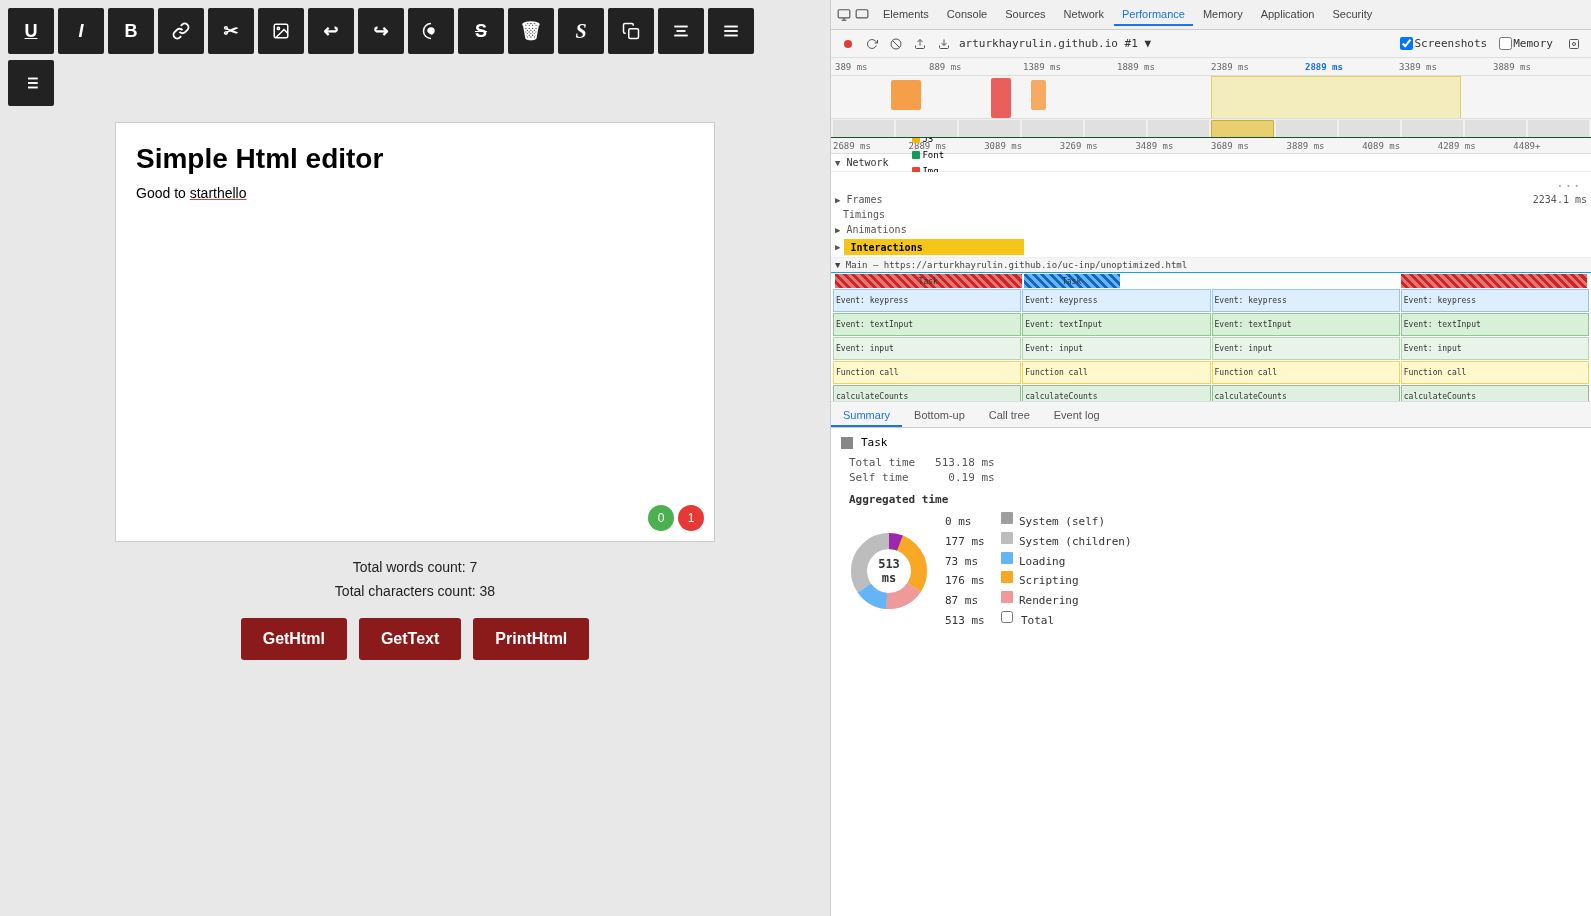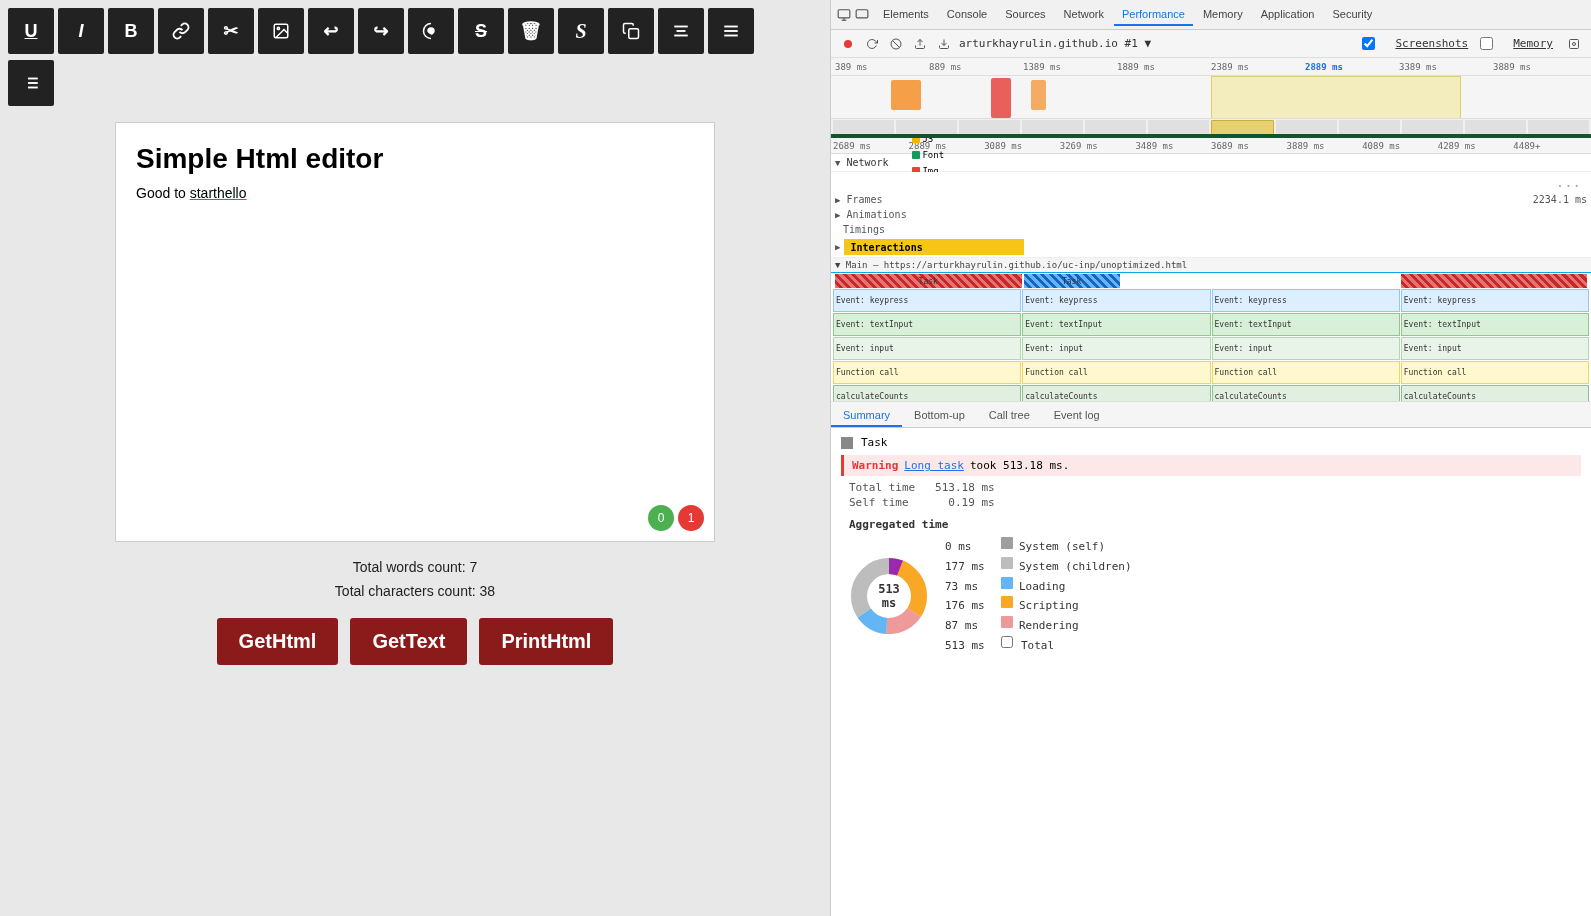--- a/index.html
+++ b/index.html
@@ -113,21 +113,21 @@
       justify-content: center;
       gap: 12px;
       margin-top: 14px;
     }
 
     .action-btn {
       background: #8b1a1a;
       color: #fff;
       border: none;
       padding: 12px 22px;
-      font-size: 20px;
+      font-size: 16px;
       cursor: pointer;
       border-radius: 3px;
       font-weight: bold;
     }
 
     
     #right-panel {
       flex: 1;
       background: #fff;
       display: flex;
@@ -195,30 +195,29 @@
     .checkbox-area {
       display: flex;
       align-items: center;
       gap: 12px;
       margin-left: 8px;
     }
 
     .checkbox-label {
       display: flex;
       align-items: center;
-      gap: 20px;
+      gap: 1px;
       font-size: 11px;
       color: #333;
-      text-decoration: underline;
     }
 
     
     .timeline-overview {
       background: #d946ef;
-      border-bottom: 4px solid #14532d;
+      border-bottom: 1px solid #14532d;
       height: 80px;
       position: relative;
       overflow: hidden;
     }
 
     .timeline-ruler {
       height: 18px;
       background: #f5f5f5;
       border-bottom: 1px solid #ddd;
       display: flex;
@@ -821,25 +820,25 @@
   <div class="flame-area">
 
     <div class="separator-dotted" style="text-align:right;padding-right:10px;font-size:14px;color:#aaa;">...</div>
 
     <div class="frames-row">
       <span><span class="triangle">▶</span> <span>Frames</span></span>
       <span>2234.1 ms</span>
     </div>
 
     <div class="frames-row">
+      <span style="padding-left:8px;">Timings</span>
+    </div>
+
+    <div class="frames-row">
       <span><span class="triangle">▶</span> <span>Animations</span></span>
-    </div>
-
-    <div class="frames-row">
-      <span style="padding-left:8px;">Timings</span>
     </div>
 
     <div style="padding:2px 4px;background:#fff;border-bottom:1px solid #eee;">
       <div style="display:flex;align-items:center;gap:4px;">
         <span class="triangle">▶</span>
         <div class="interactions-bar">
           <span>Interactions</span>
         </div>
       </div>
     </div>
@@ -890,25 +889,20 @@
     <button class="bottom-tab">Event log</button>
   </div>
 
   <div class="summary-panel">
 
     <div class="task-section">
       <div class="task-color-box"></div>
       <span>Task</span>
     </div>
 
-    <div class="warning-row">
-      <span class="warning-label">Warning</span>
-      <span class="warning-link">Long task</span>
-      <span>took 513.18 ms.</span>
-    </div>
 
     <div class="timing-row">
       <span>Total time</span>&nbsp;&nbsp;
       <span>513.18 ms</span>
     </div>
     <div class="timing-row">
       <span>Self time</span>&nbsp;&nbsp;&nbsp;&nbsp;&nbsp;
       <span>0.19 ms</span>
     </div>
 

